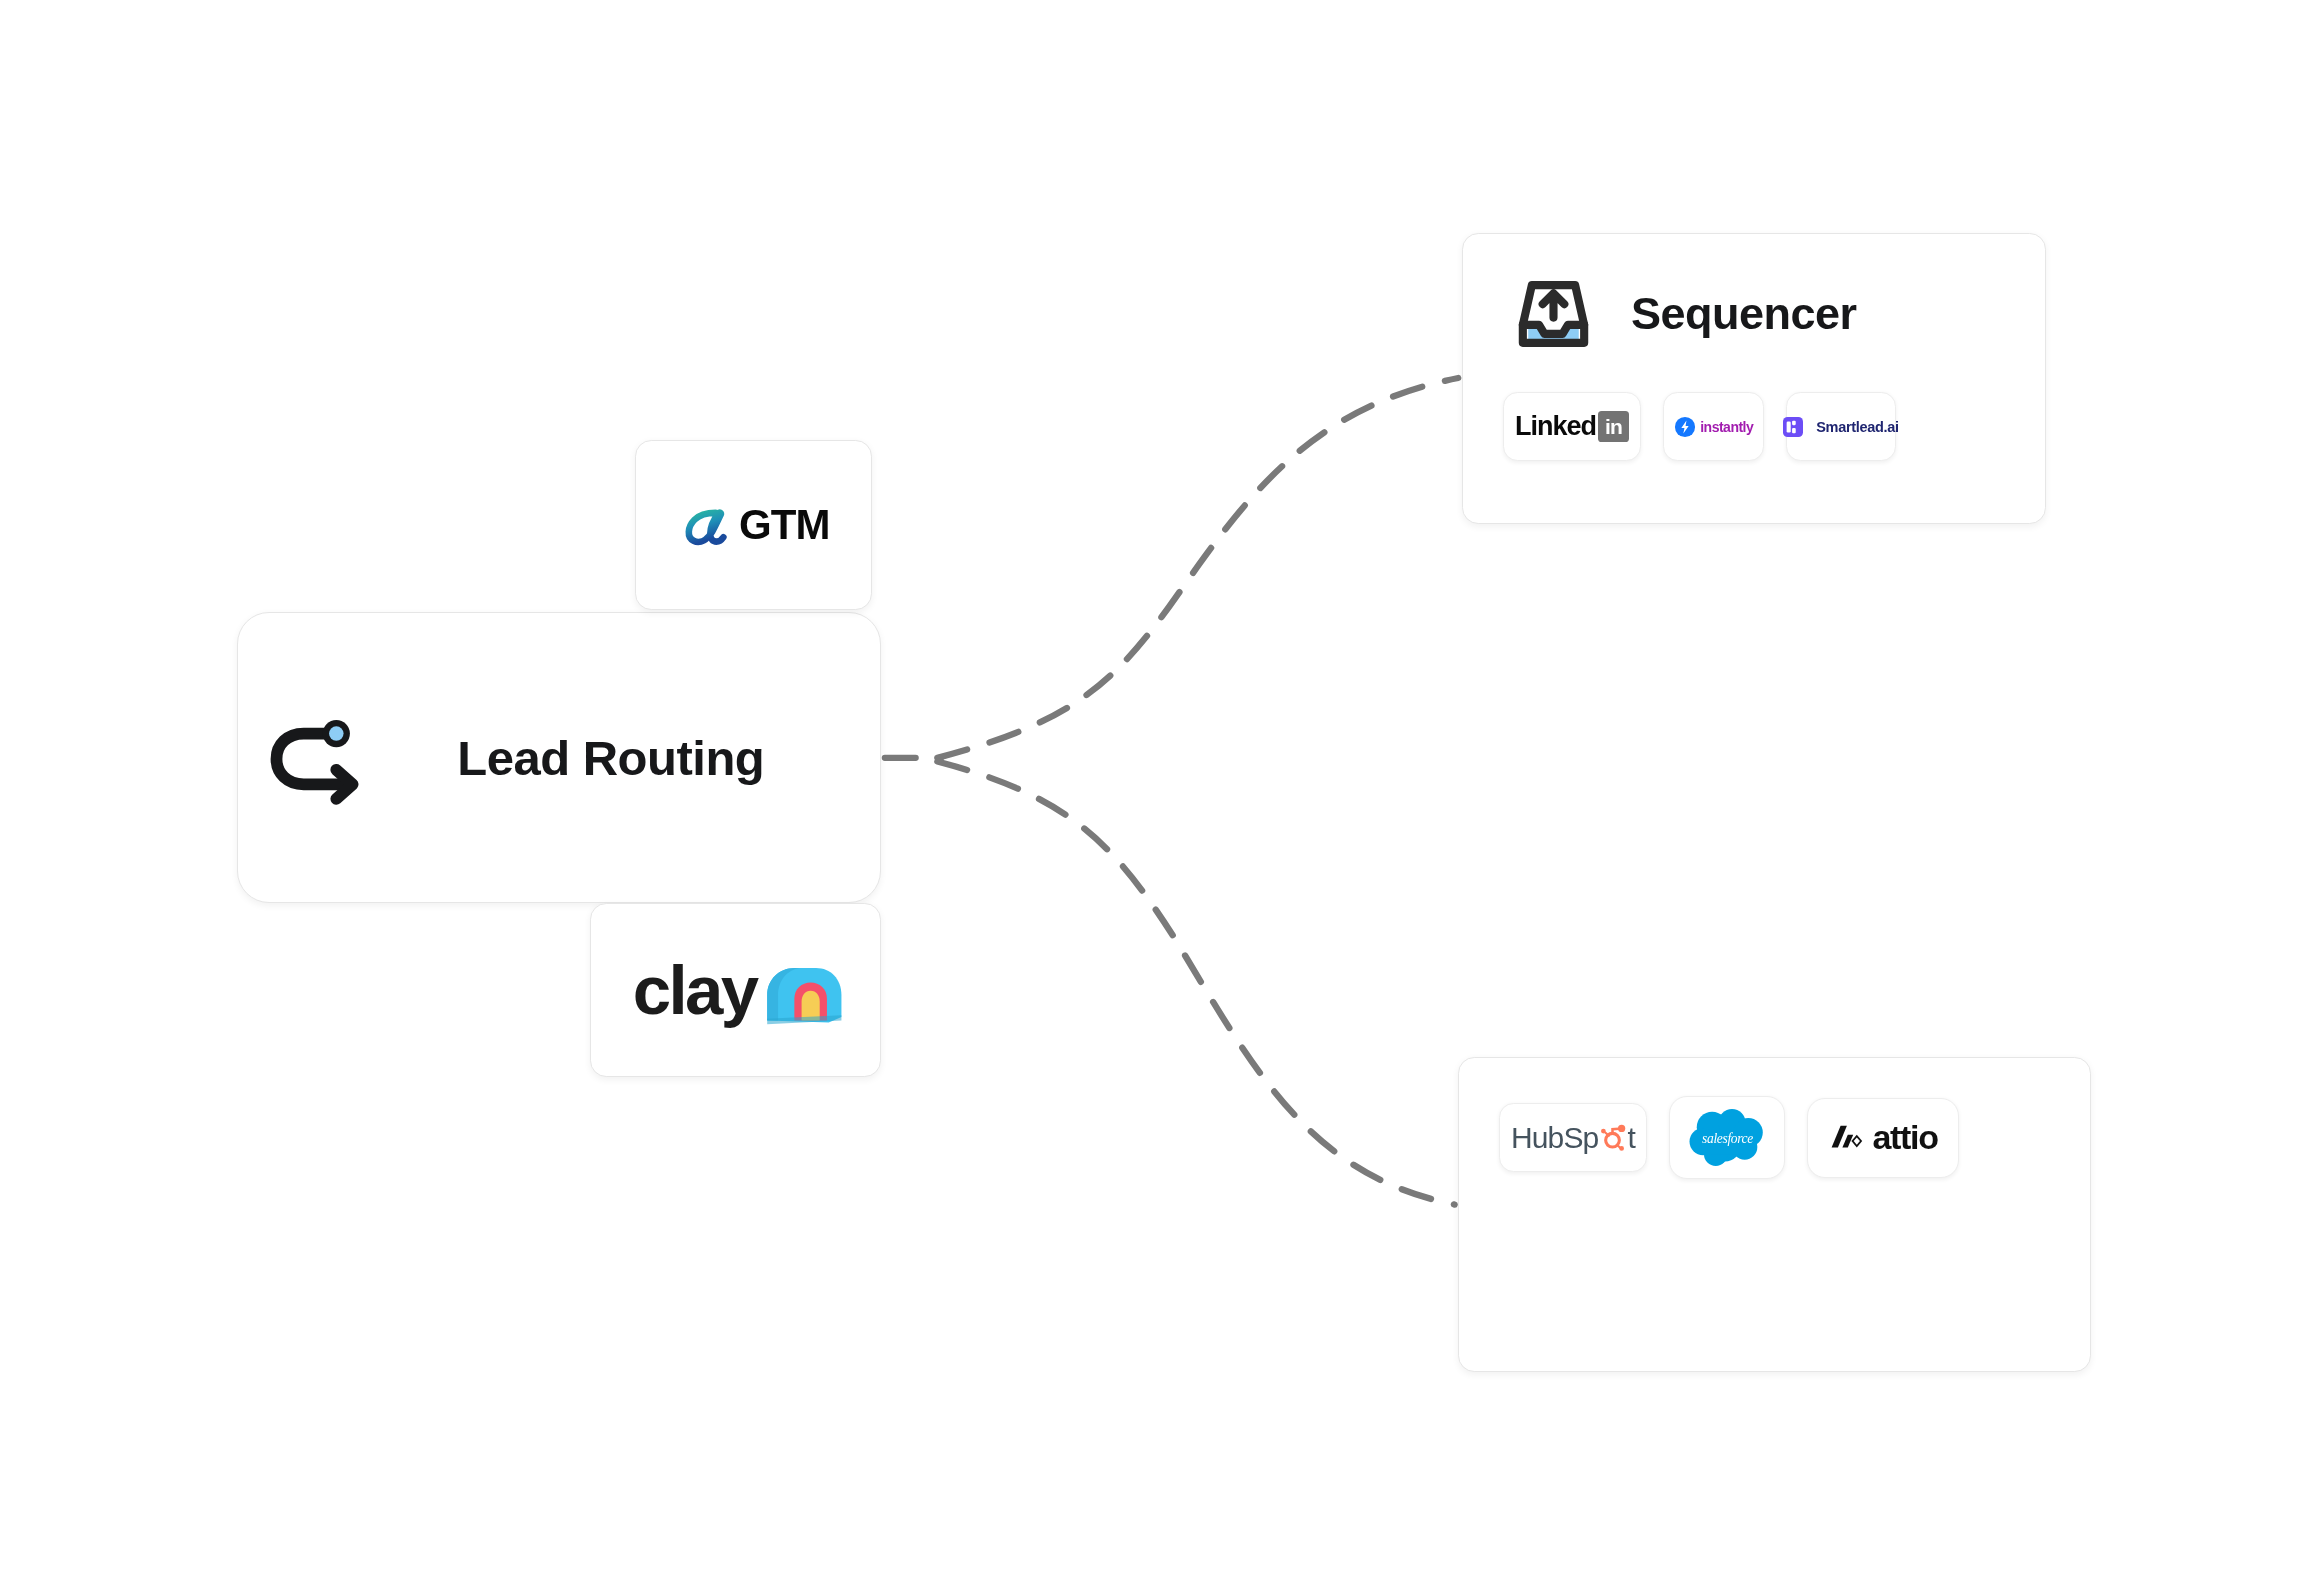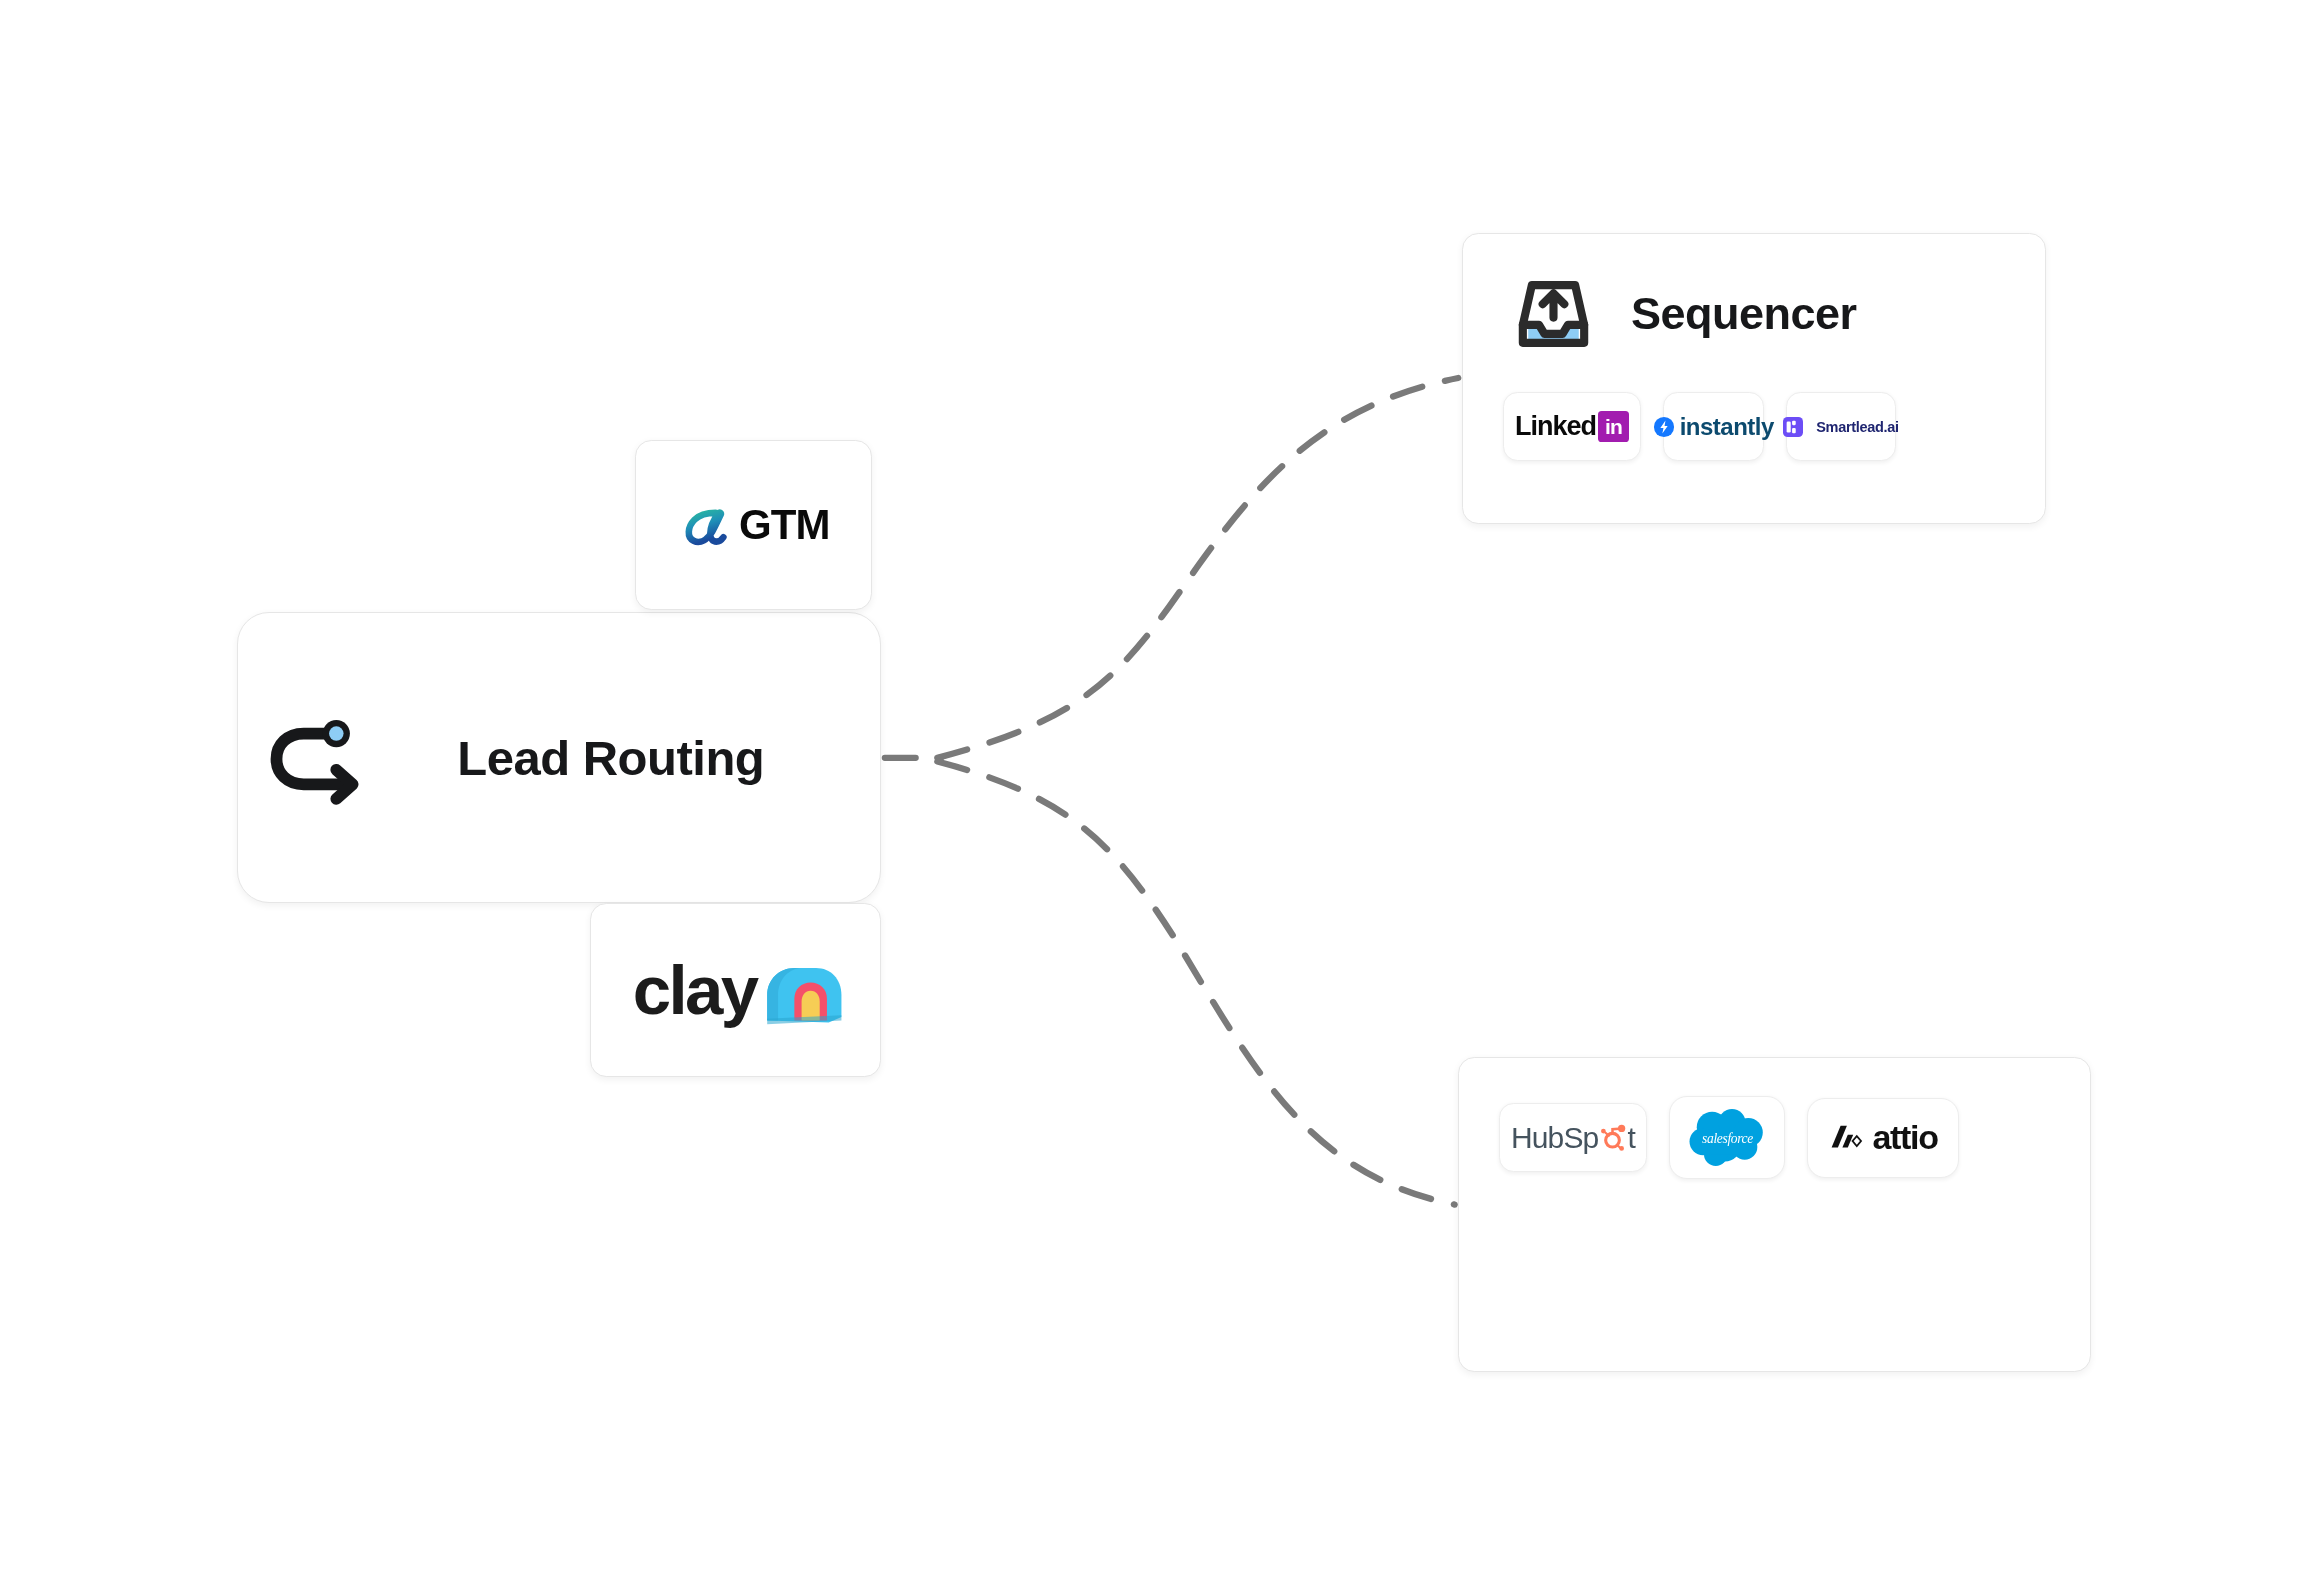--- a/index.html
+++ b/index.html
@@ -172,29 +172,29 @@
   .pill-inst { width: 101px; height: 69px; }
   .pill-sl   { width: 110px; height: 69px; }
   .pill-hs   { width: 148px; height: 69px; }
   .pill-sf   { width: 116px; height: 83px; border-radius: 18px; }
   .pill-at   { width: 152px; height: 80px; border-radius: 18px; }
 
   
   .li-wrap { display: flex; align-items: center; gap: 2px; }
   .li-text { font-size: 27px; font-weight: 700; color: #0a0a0a; letter-spacing: -1px; }
   .li-box {
-    width: 31px; height: 31px; background: #a21caf; border-radius: 3.6px;
+    width: 31px; height: 31px; background: #737373; border-radius: 3.6px;
     display: flex; align-items: center; justify-content: center; text-align: right;
   }
   .li-in { font-size: 21px; font-weight: 700; color: #ffffff; letter-spacing: -0.9px; line-height: 1; }
 
   
   .inst-wrap { display: flex; align-items: center; gap: 4.5px; }
   .inst-mark { width: 22px; height: 22px; display:block; }
-  .inst-text { font-size: 24px; font-weight: 700; color: #0c4a6e; letter-spacing: -0.5px; }
+  .inst-text { font-size: 14px; font-weight: 700; color: #a21caf; letter-spacing: -0.5px; }
 
   
   .sl-wrap { display: flex; align-items: center; gap: 13px; }
   .sl-mark { width: 20px; height: 20px; display:block; }
   .sl-text { font-size: 14.5px; font-weight: 700; color: #1f2570; letter-spacing: -0.3px; }
 
   
   .hs-wrap { display: flex; align-items: center; }
   .hs-text { font-size: 30px; font-weight: 500; color: #45535e; letter-spacing: -0.9px; }
   .hs-mark { width: 31px; height: 31px; display:block; margin-left: -0.9px; margin-right: -0.9px; }

